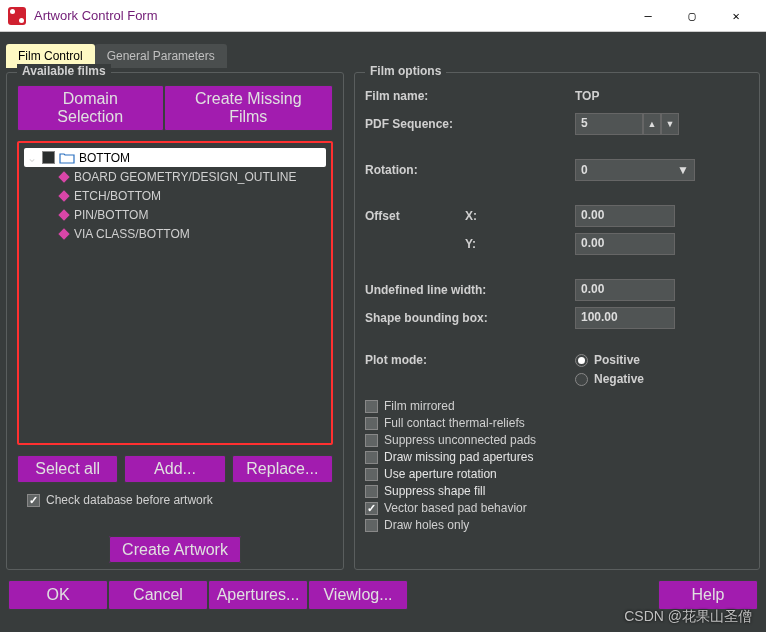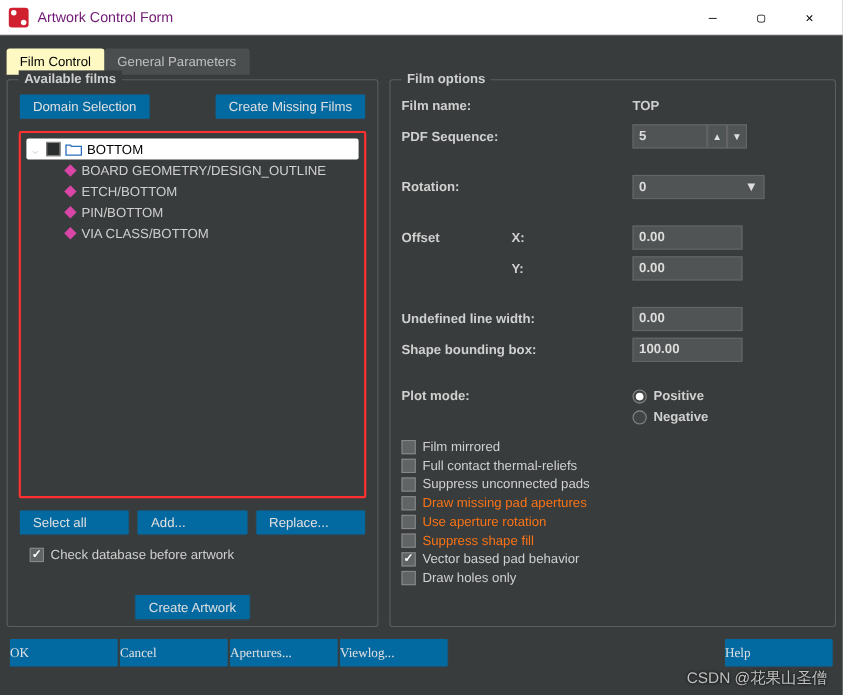--- a/index.html
+++ b/index.html
@@ -19,21 +19,21 @@
 .tab { padding: 5px 12px; background: #4a4e4e; color: #c0c0c0; border-radius: 3px 3px 0 0; cursor: pointer; }
 .tab.active { background: #fef9c3; color: #000; }
 
 .body-area { display: flex; gap: 10px; height: 498px; }
 .panel { border: 1px solid #5a5e5e; border-radius: 3px; position: relative; padding: 12px 10px 10px; flex: 1; }
 .panel-title { position: absolute; top: -9px; left: 10px; background: #383c3c; padding: 0 5px; font-weight: bold; }
 .panel-left { width: 338px; flex: none; display: flex; flex-direction: column; }
 .panel-right { flex: 1; }
 
 .topbtnrow { display: flex; justify-content: space-between; margin-bottom: 10px; }
-.btn { background: #0369a1; color: #e0e0e0; border: 1px solid #3a3e3e; padding: 4px 12px; cursor: pointer; border-radius: 2px; font-size: 12px; text-align: left; }
+.btn { background: #a21caf; color: #e0e0e0; border: 1px solid #3a3e3e; padding: 4px 12px; cursor: pointer; border-radius: 2px; font-size: 16px; text-align: center; }
 
 .tree-wrap { border: 2px solid #ff3030; border-radius: 2px; flex: 1; padding: 5px; height: 285px; overflow: auto; }
 .tree-row { display: flex; align-items: center; height: 19px; padding: 0 2px; gap: 4px; }
 .tree-row.selected { background: #ffffff; color: #000; border-radius: 2px; padding-right: 80px; }
 .chev { width: 12px; text-align: center; color: #ddd; cursor: pointer; }
 .cb { width: 13px; height: 13px; border: 1px solid #888; background: #2a2e2e; cursor: pointer; }
 .folder-icon { width: 16px; height: 12px; position: relative; }
 .folder-icon svg { display: block; }
 .diamond-icon { width: 12px; height: 12px; display: flex; align-items: center; justify-content: center; }
 .diamond-icon::before { content: ''; width: 8px; height: 8px; background: #d946a8; transform: rotate(45deg); display: block; }
@@ -55,26 +55,26 @@
 .input { background: #505454; border: 1px solid #666; padding: 2px 5px; color: #ddd; height: 22px; width: 120px; }
 .input.sm { width: 100px; }
 .select { background: #505454; border: 1px solid #666; padding: 2px 5px; color: #ddd; height: 22px; width: 100px; display: flex; align-items: center; justify-content: space-between; }
 .spinner { display: flex; }
 .spinner .input { width: 68px; }
 .spin-btn { width: 18px; height: 22px; background: #505454; border: 1px solid #666; display: flex; align-items: center; justify-content: center; color: #ddd; cursor: pointer; font-size: 9px; }
 
 .radio { width: 13px; height: 13px; border-radius: 50%; border: 1px solid #888; background: #404444; display: inline-flex; align-items: center; justify-content: center; margin-right: 6px; }
 .radio.checked::after { content: ''; width: 7px; height: 7px; border-radius: 50%; background: #fff; }
 .radio-row { display: flex; align-items: center; margin-bottom: 5px; }
-.disabled { color: #f97316; }
+.disabled { color: #e5e5e5; }
 .left-check-col { margin-top: 8px; }
 .left-check-col .check-row { padding-left: 0; margin-top: 3px; }
 
 .bottom-btns { display: flex; gap: 0; margin-top: 10px; padding: 0 2px; justify-content: space-between; }
-.bottom-btns .btn { width: 100px; padding: 5px 0; font-family: Liberation Serif, serif; }
+.bottom-btns .btn { width: 100px; padding: 5px 0; }
 .watermark { position: absolute; right: 14px; bottom: 6px; color: #c0c0c0; font-size: 14px; text-shadow: 0 0 3px #000; pointer-events: none; }
 .gap { height: 18px; }
 </style>
 </head>
 <body>
 
 <div class="window">
   <div class="titlebar">
     <div class="app-icon"></div>
     <div class="app-title">Artwork Control Form</div>

